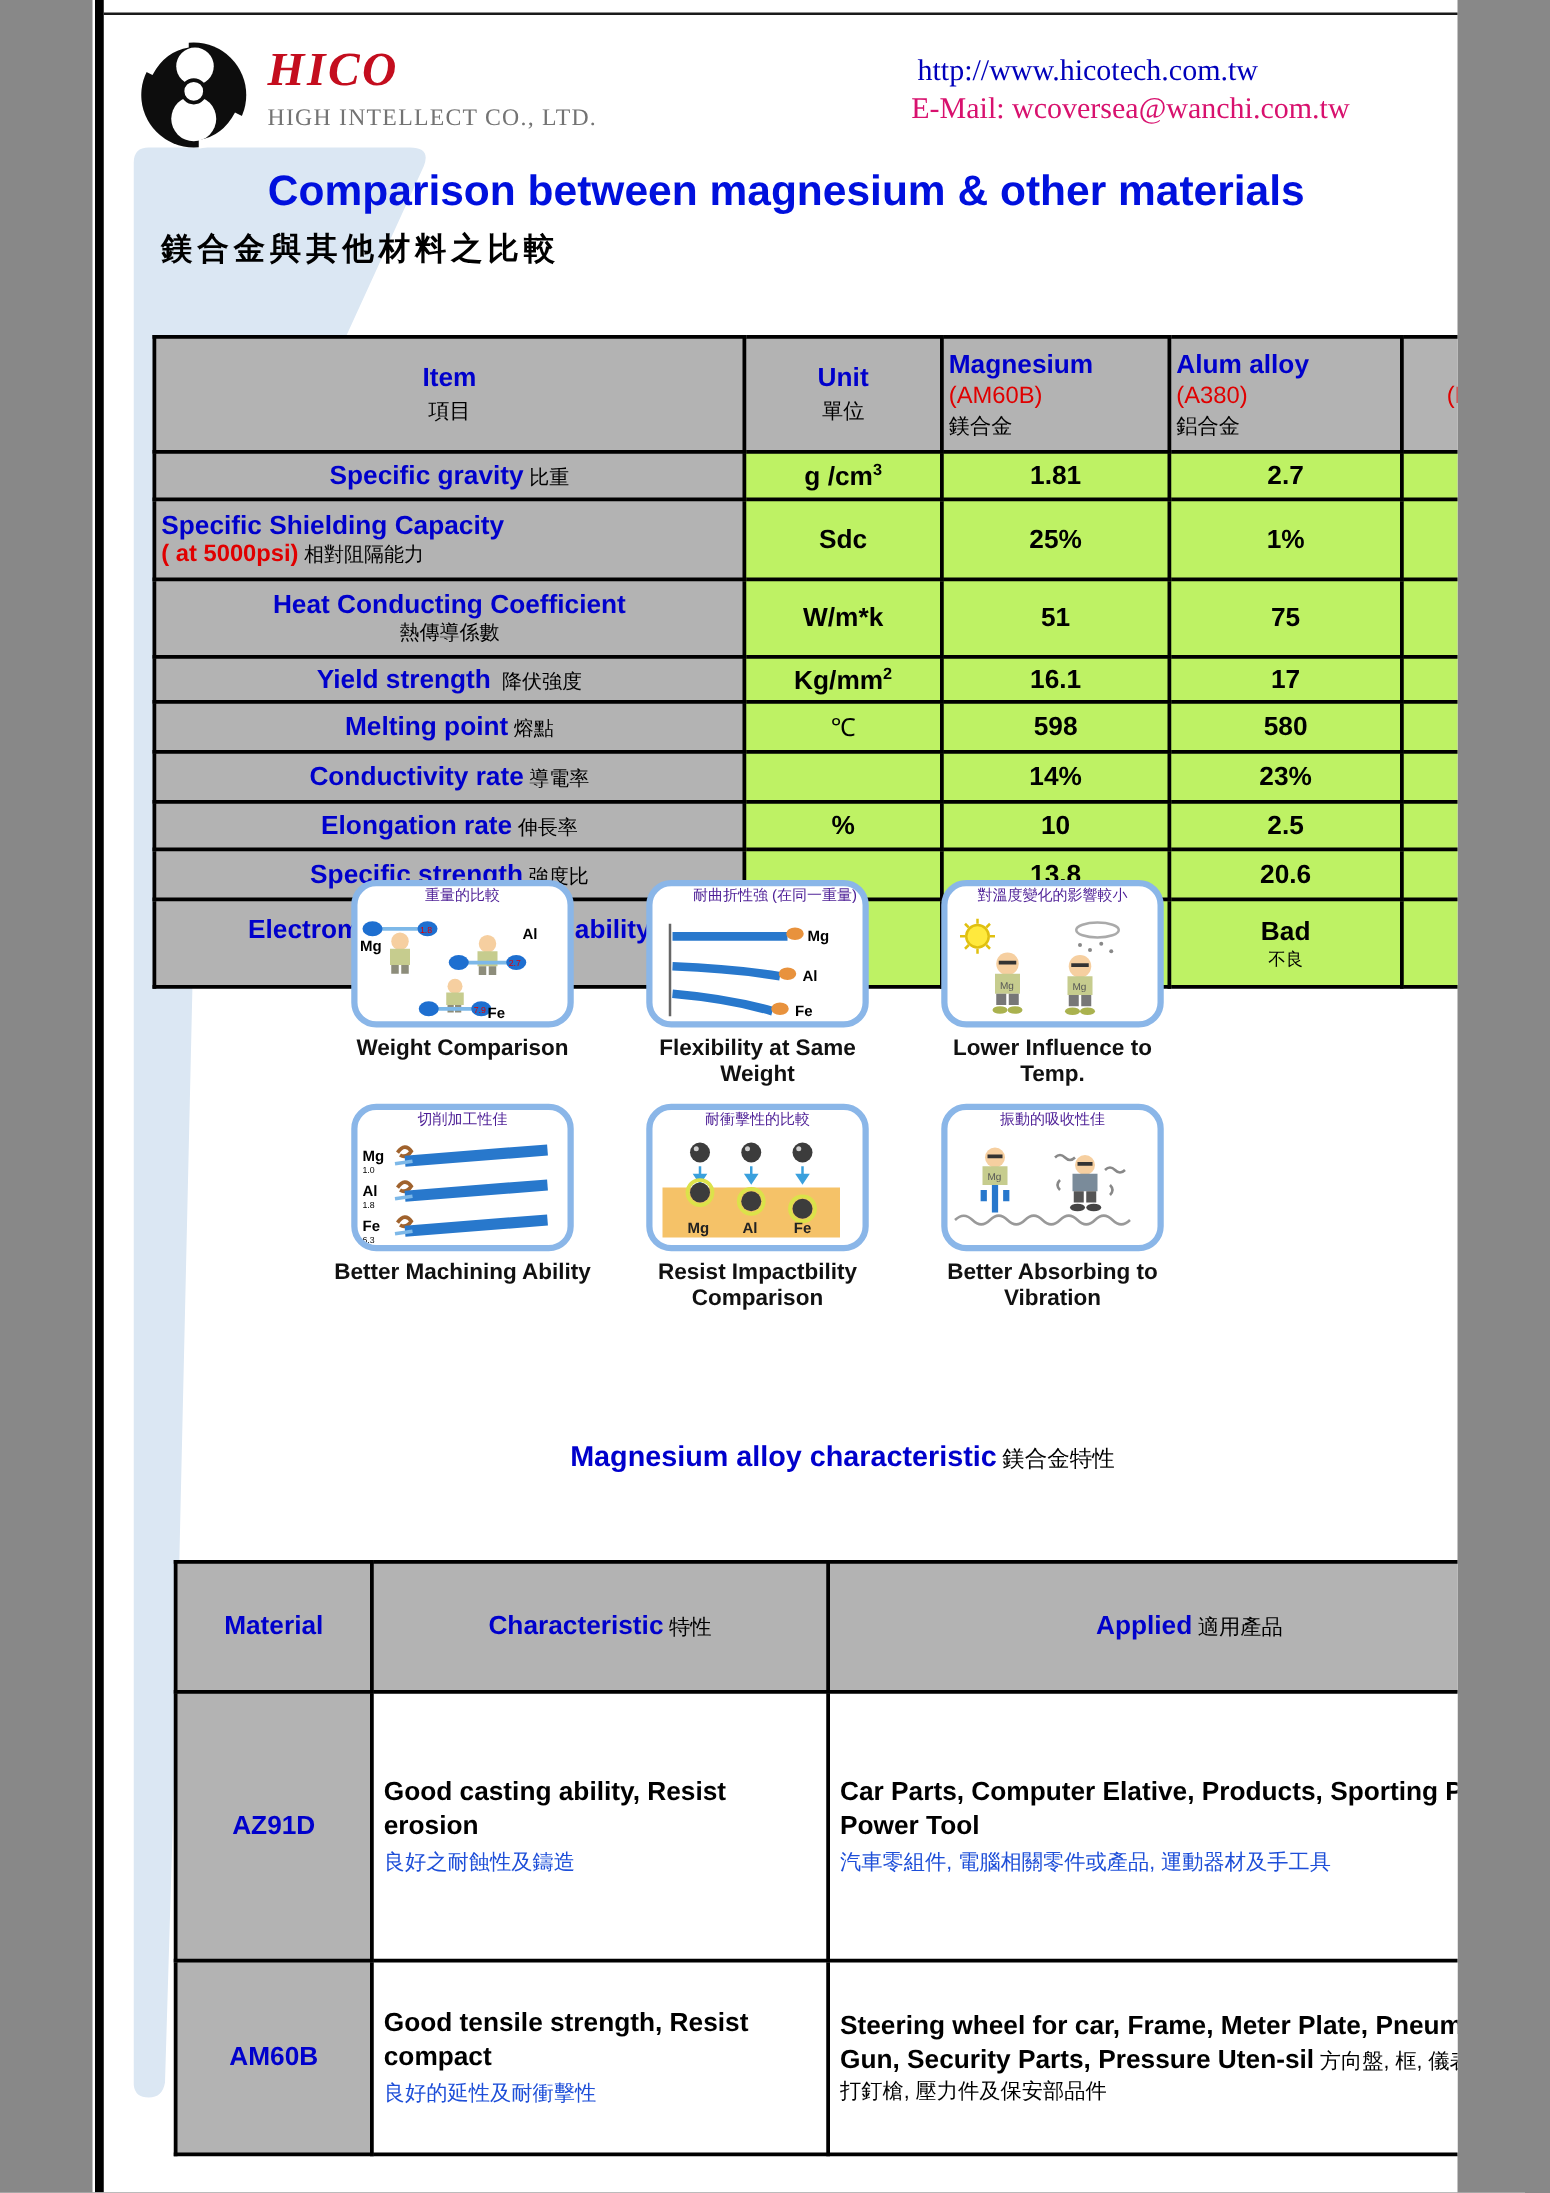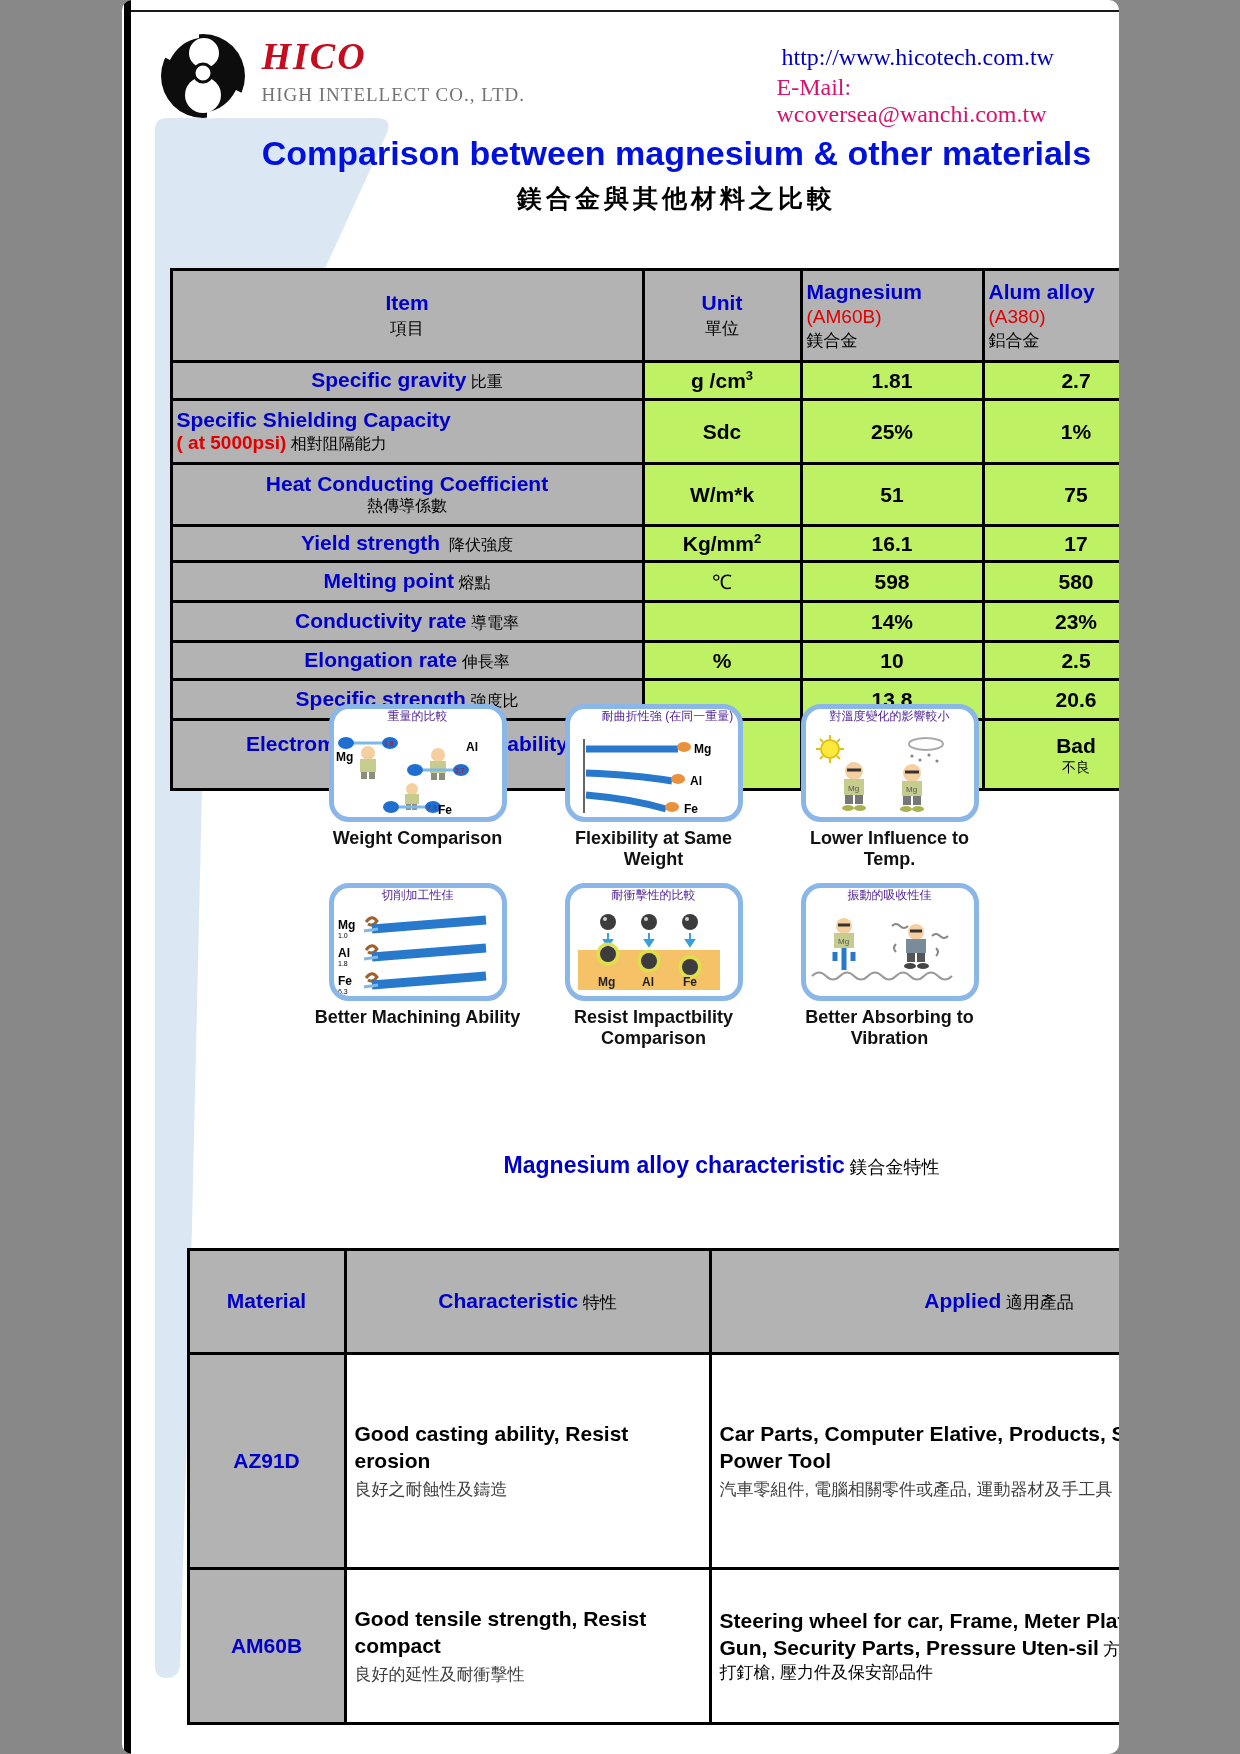--- a/index.html
+++ b/index.html
@@ -1,36 +1,36 @@
 <!DOCTYPE html>
 <html><head>
 <meta charset="utf-8">
 <style>
   html,body{margin:0;padding:0;background:#888;}
-  .page{position:relative;width:997px;height:1754px;background:#ffffff;margin:0 auto;
-        font-family:"Liberation Sans",sans-serif;overflow:hidden;border-radius:10px;}
+  .page{position:relative;width:1092px;height:1754px;background:#ffffff;margin:0 auto;
+        font-family:"Liberation Sans",sans-serif;overflow:hidden;}
   .edge-left{position:absolute;left:2px;top:0;width:7px;height:1754px;background:#000;}
   .edge-top{position:absolute;left:9px;top:10px;width:1090px;height:2px;background:#1a1a1a;}
   .blueband{position:absolute;left:0;top:0;width:1240px;height:1754px;pointer-events:none;}
 
   
   .logo{position:absolute;left:32px;top:26px;}
   .logo-title{position:absolute;left:140px;top:34px;font-family:"Liberation Serif",serif;
       font-style:italic;font-weight:bold;font-size:38px;color:#c40d1e;letter-spacing:2px;}
   .logo-sub{position:absolute;left:140px;top:84px;font-family:"Liberation Serif",serif;
       font-size:19px;color:#737373;letter-spacing:1px;}
   .site{position:absolute;left:660px;top:44px;font-family:"Liberation Serif",serif;
       font-size:24px;color:#0000bb;}
   .mail{position:absolute;left:655px;top:74px;font-family:"Liberation Serif",serif;
       font-size:24px;color:#d8116e;}
 
   
   .title-en{position:absolute;left:55px;top:134px;width:1000px;text-align:center;
       font-size:34px;font-weight:bold;color:#0010dd;}
-  .title-zh{position:absolute;left:55px;top:182px;width:1000px;text-align:center;
+  .title-zh{position:absolute;left:55px;top:182px;width:1000px;text-align:left;
       font-family:"Liberation Serif",serif;font-size:25px;font-weight:bold;color:#000;letter-spacing:4px;}
 
   
   table{border-collapse:collapse;table-layout:fixed;}
   td,th{border:3px solid #000;padding:2px 4px;vertical-align:middle;}
   .cmp{position:absolute;left:48px;top:268px;width:1147px;}
   .cmp .gray, .mat .gray{background:#b3b3b3;}
   .cmp .white{background:#bef264;}
   .hen{color:#0000cc;font-weight:bold;font-size:21px;line-height:1.25;}
   .hzh{color:#000;font-size:17px;line-height:1.4;}
@@ -61,21 +61,21 @@
 
   
   .sec{position:absolute;left:40px;top:1152px;width:1120px;text-align:center;}
   .sec .en{color:#0000cc;font-weight:bold;font-size:23px;text-align:center;}
   .sec .zh{color:#000;font-size:18px;}
 
   
   .mat{position:absolute;left:65px;top:1248px;width:1100px;}
   .mat .mname{color:#0000cc;font-weight:bold;font-size:21px;text-align:center;}
   .mat .cen{font-weight:bold;font-size:21px;color:#000;line-height:1.25;}
-  .mat .czh{font-size:17px;color:#404040;margin-top:4px;}
+  .mat .czh{font-size:17px;color:#1d4ed8;margin-top:4px;}
   .mat td.body{background:#fff;padding:6px 8px;vertical-align:middle;}
   .mat .inlinezh{font-size:17px;font-weight:normal;}
 </style>
 </head>
 <body>
 
 <div class="page">
 
   <div class="edge-left"></div>
   <div class="edge-top"></div>

